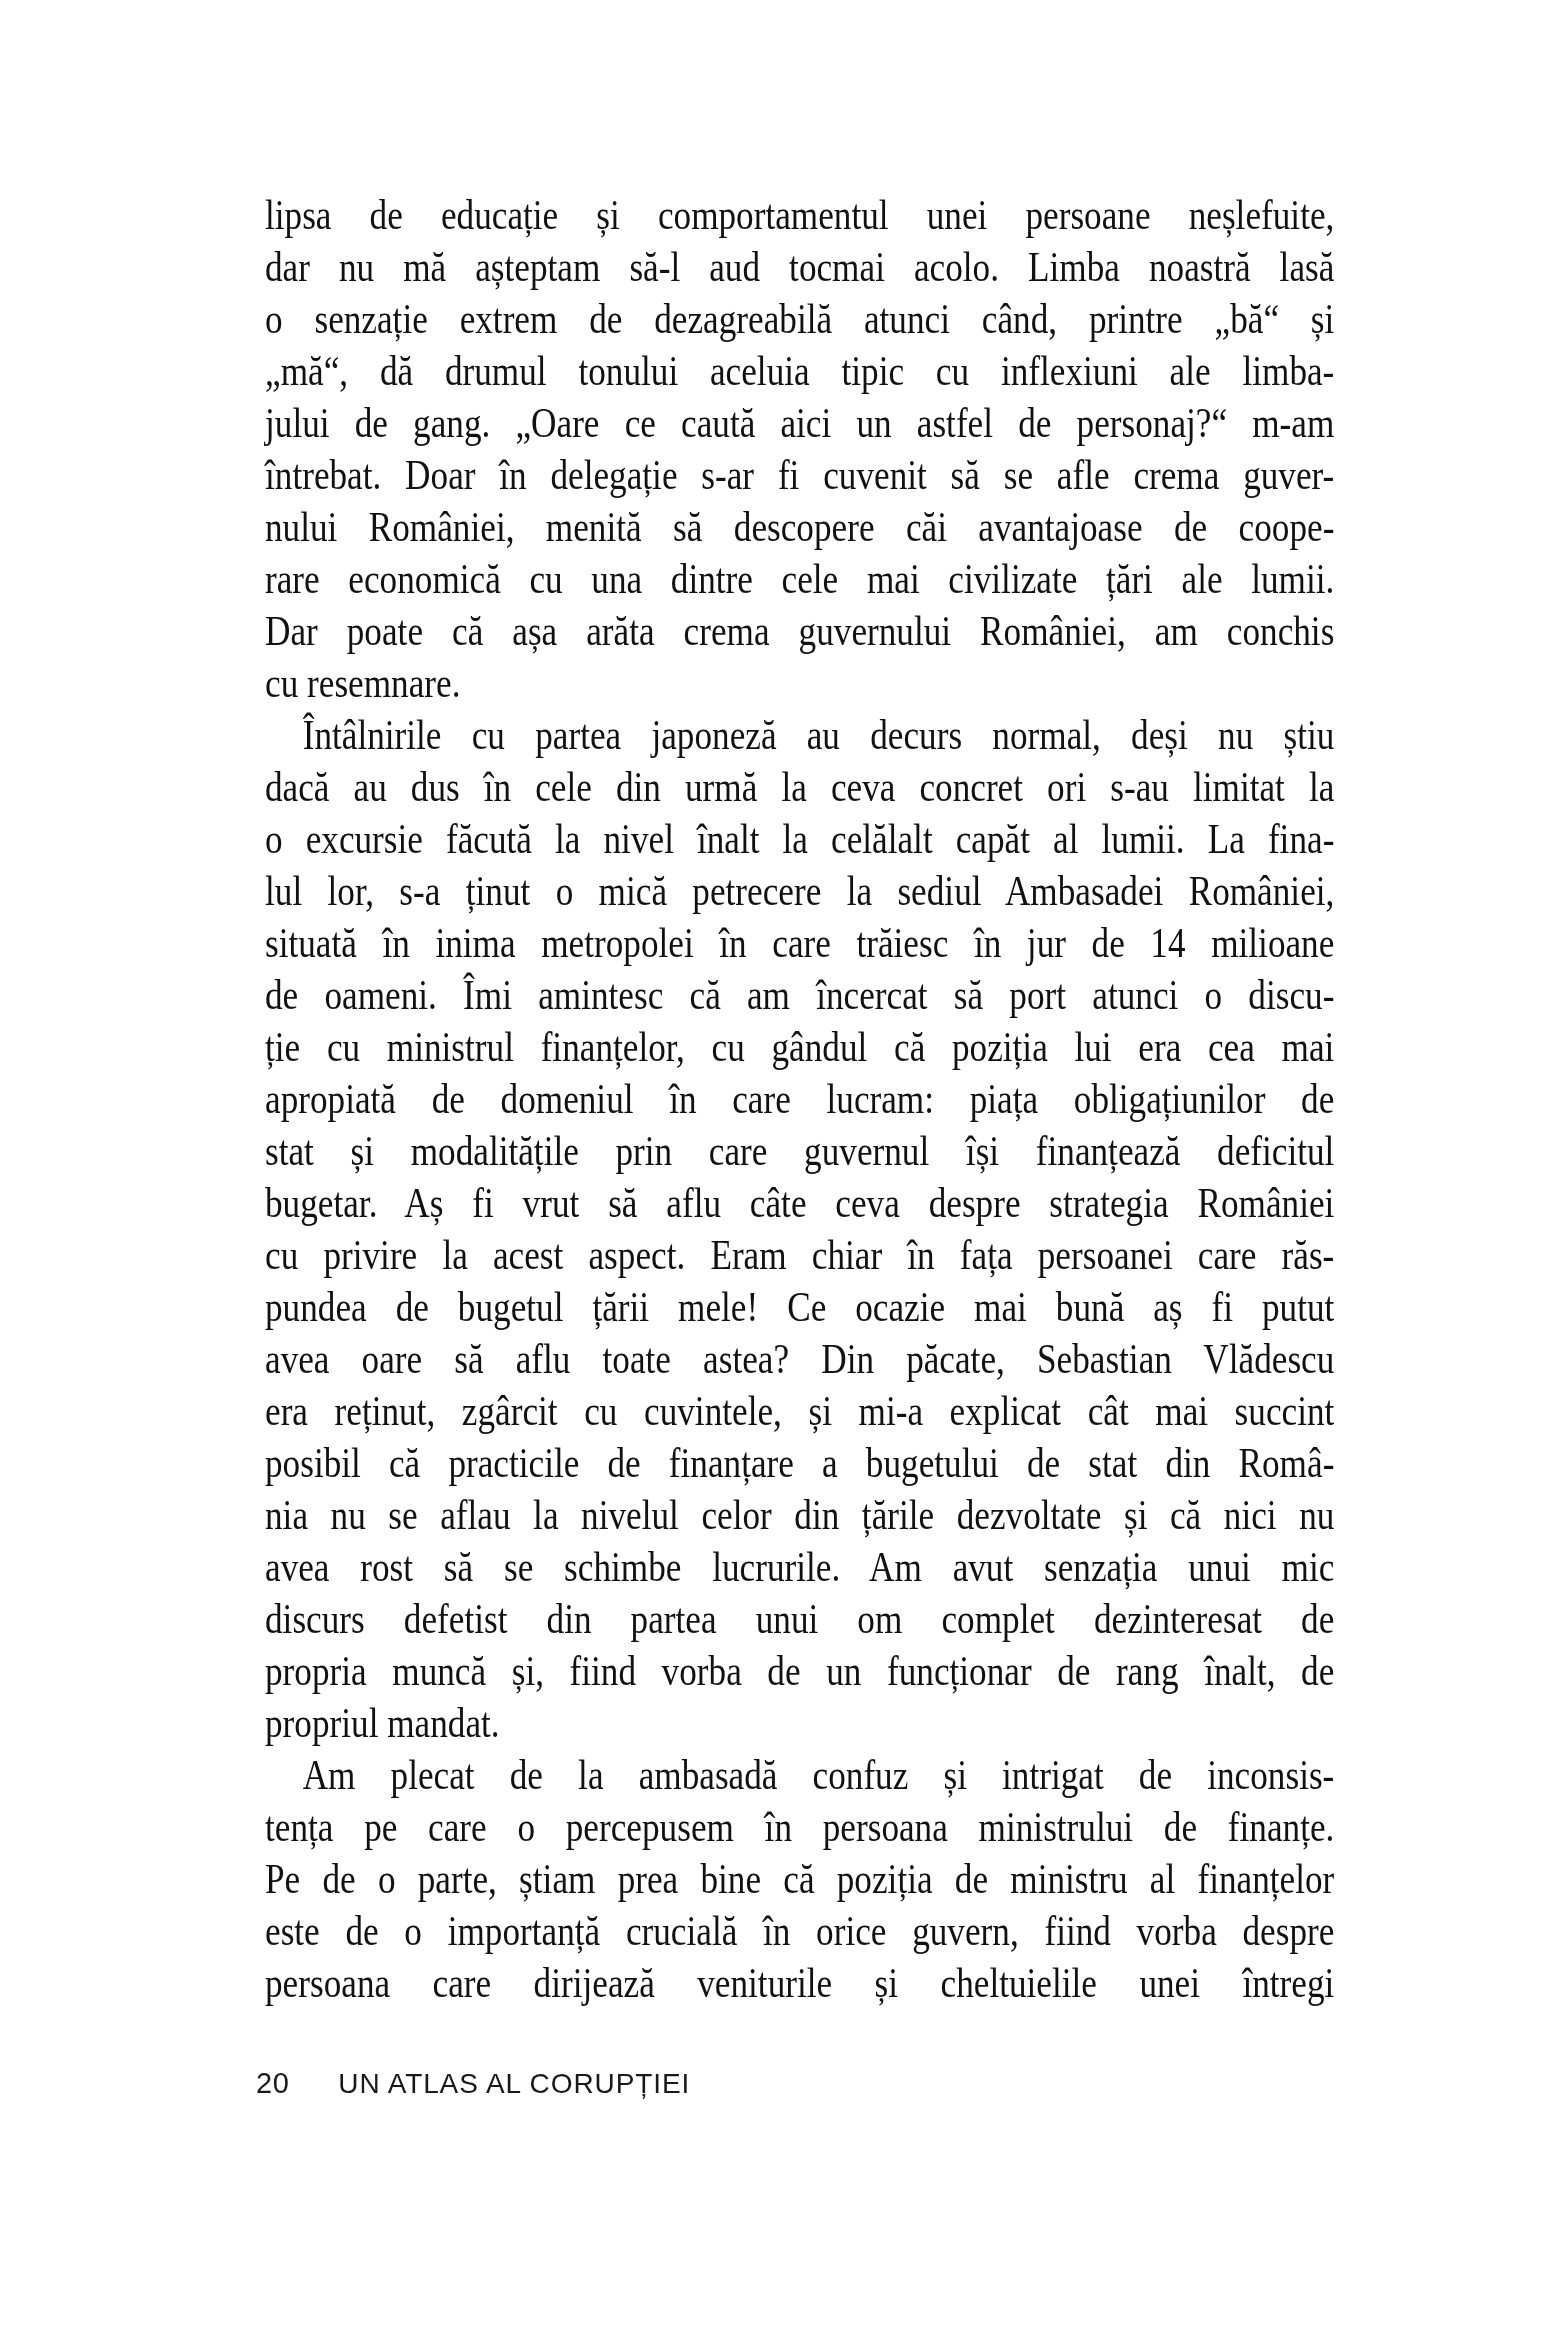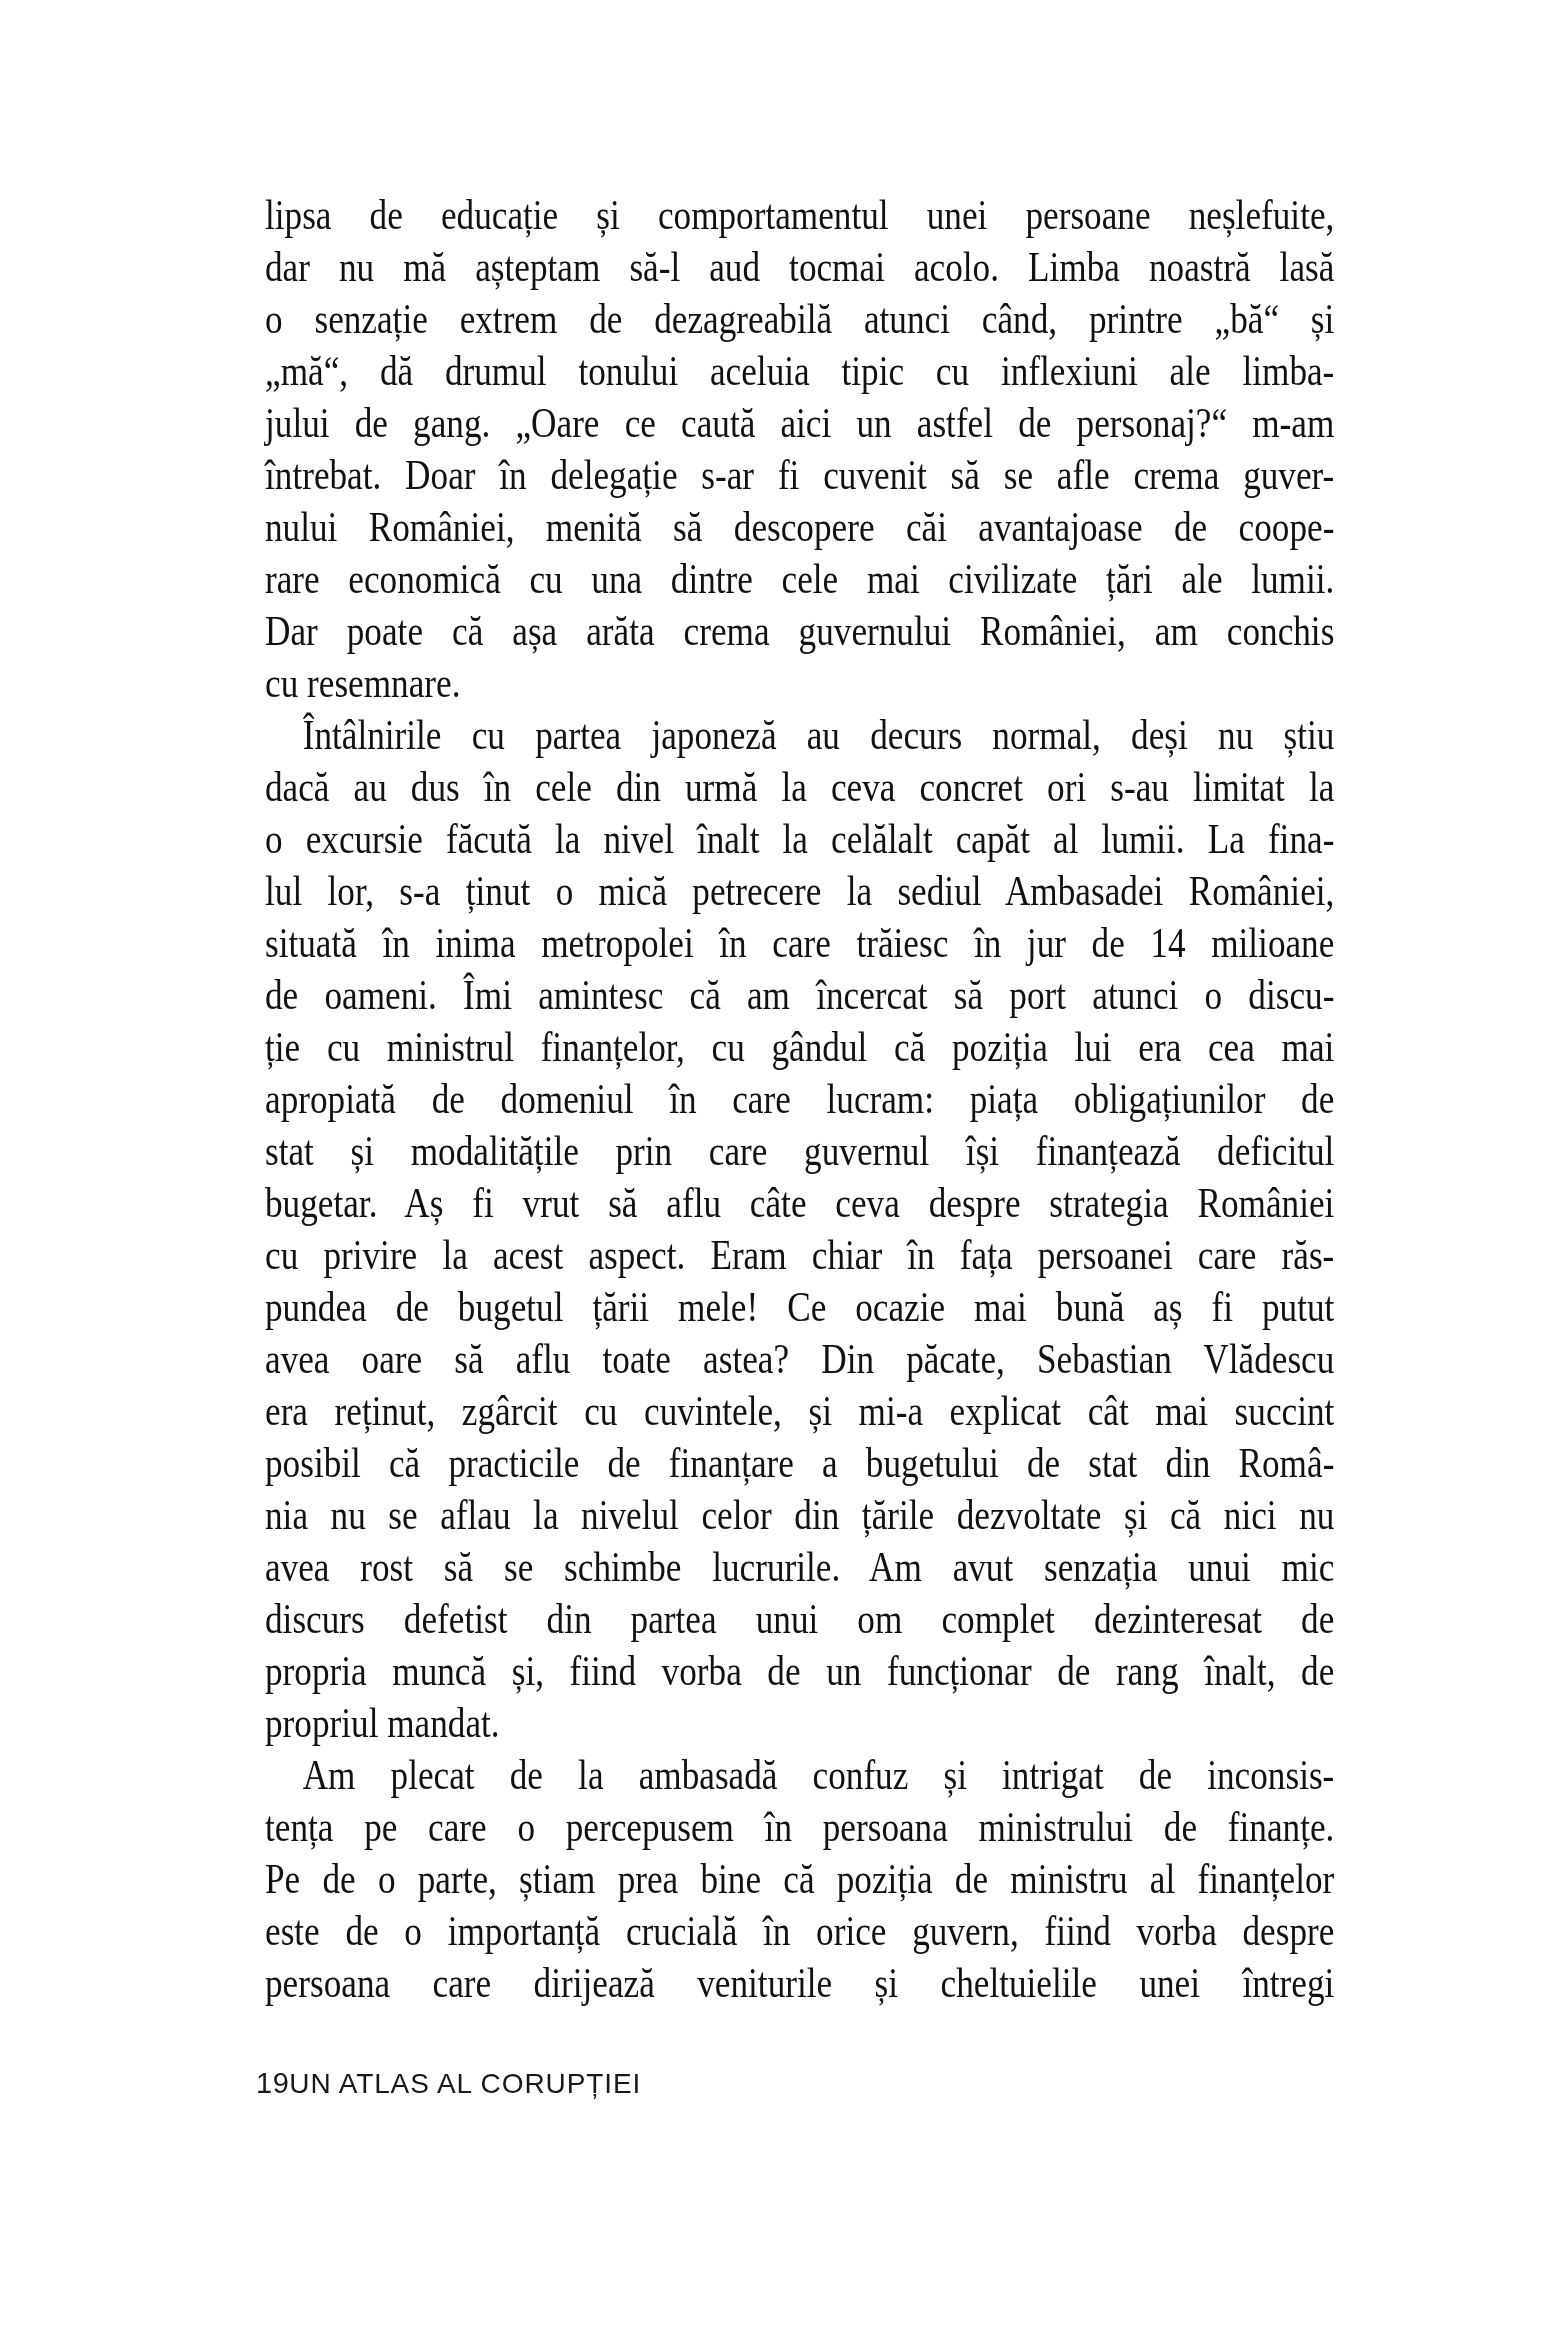--- a/index.html
+++ b/index.html
@@ -49,20 +49,21 @@
     font-family: "Liberation Sans", sans-serif;
     color: #191919;
   }
   .page-number {
     font-size: 29px;
     letter-spacing: 0.5px;
   }
   .running-title {
     font-size: 28px;
     letter-spacing: 0.9px;
+    margin-left: 49px;
   }
 </style>
 </head>
 <body>
 
 <div class="text-block" id="text-block">
     <div class="line">lipsa de educație și comportamentul unei persoane neșlefuite,</div>
     <div class="line">dar nu mă așteptam să-l aud tocmai acolo. Limba noastră lasă</div>
     <div class="line">o senzație extrem de dezagreabilă atunci când, printre „bă“ și</div>
     <div class="line">„mă“, dă drumul tonului aceluia tipic cu inflexiuni ale limba-</div>
@@ -93,16 +94,16 @@
     <div class="line">propria muncă și, fiind vorba de un funcționar de rang înalt, de</div>
     <div class="line no-just">propriul mandat.</div>
     <div class="line indent">Am plecat de la ambasadă confuz și intrigat de inconsis-</div>
     <div class="line">tența pe care o percepusem în persoana ministrului de finanțe.</div>
     <div class="line">Pe de o parte, știam prea bine că poziția de ministru al finanțelor</div>
     <div class="line">este de o importanță crucială în orice guvern, fiind vorba despre</div>
     <div class="line">persoana care dirijează veniturile și cheltuielile unei întregi</div>
   </div>
 
 <div class="footer">
-  <span class="page-number">19</span>
+  <span class="page-number">20</span>
   <span class="running-title">UN ATLAS AL CORUPȚIEI</span>
 </div>
 
 
 </body></html>

